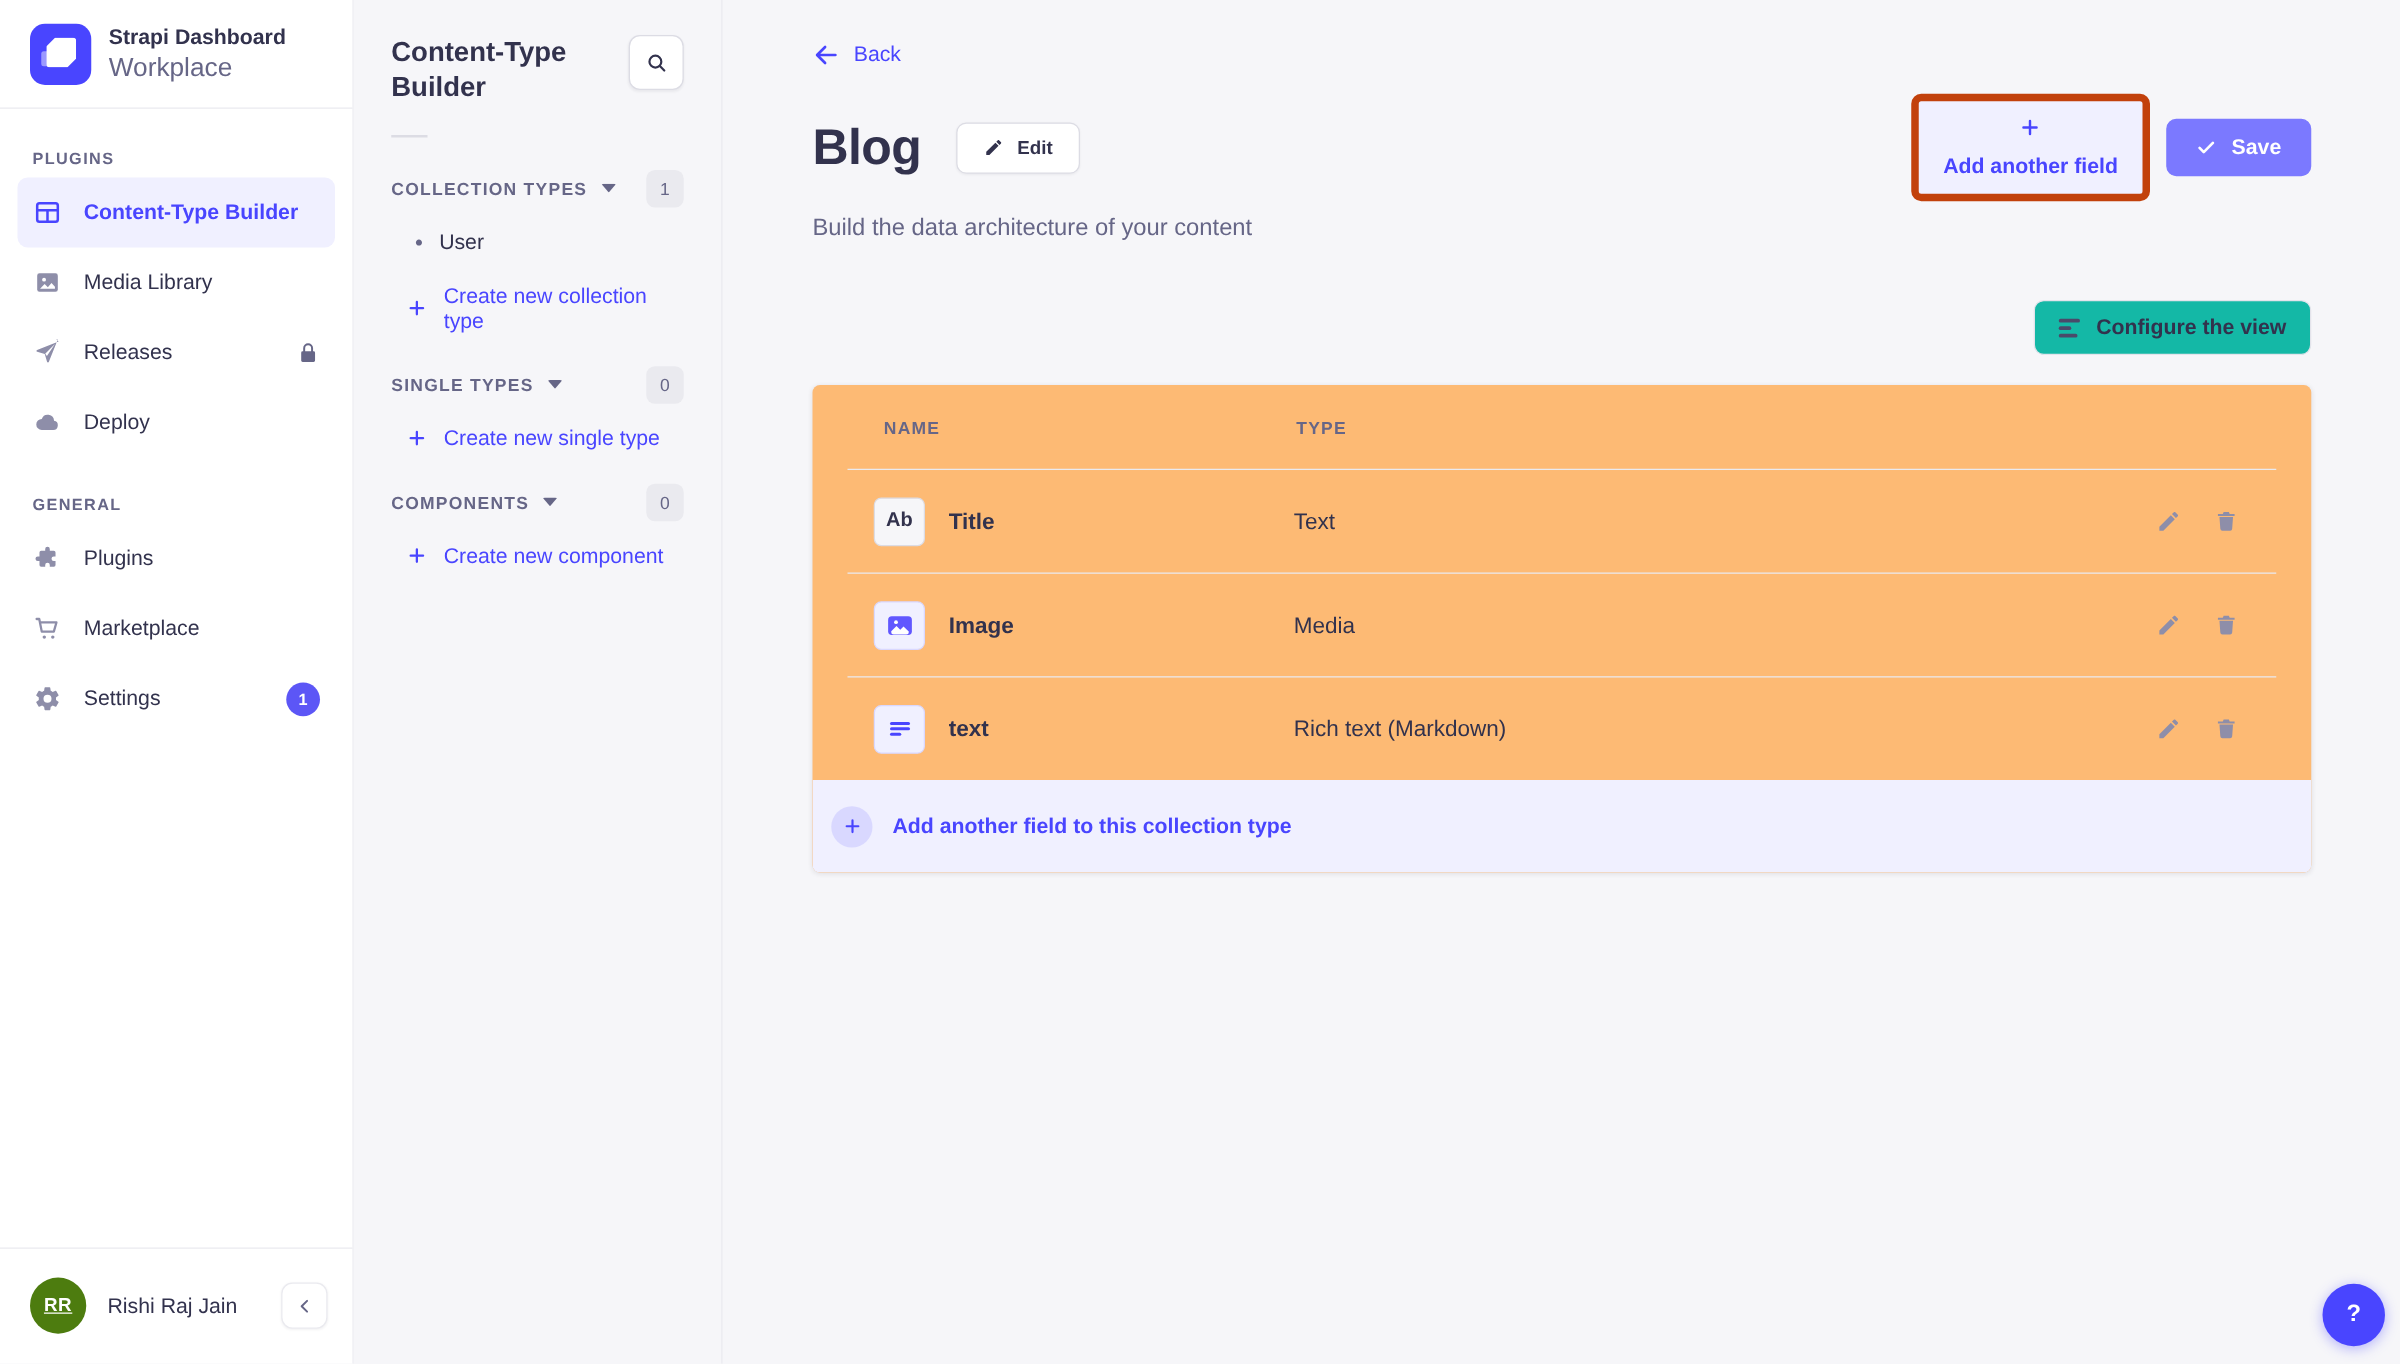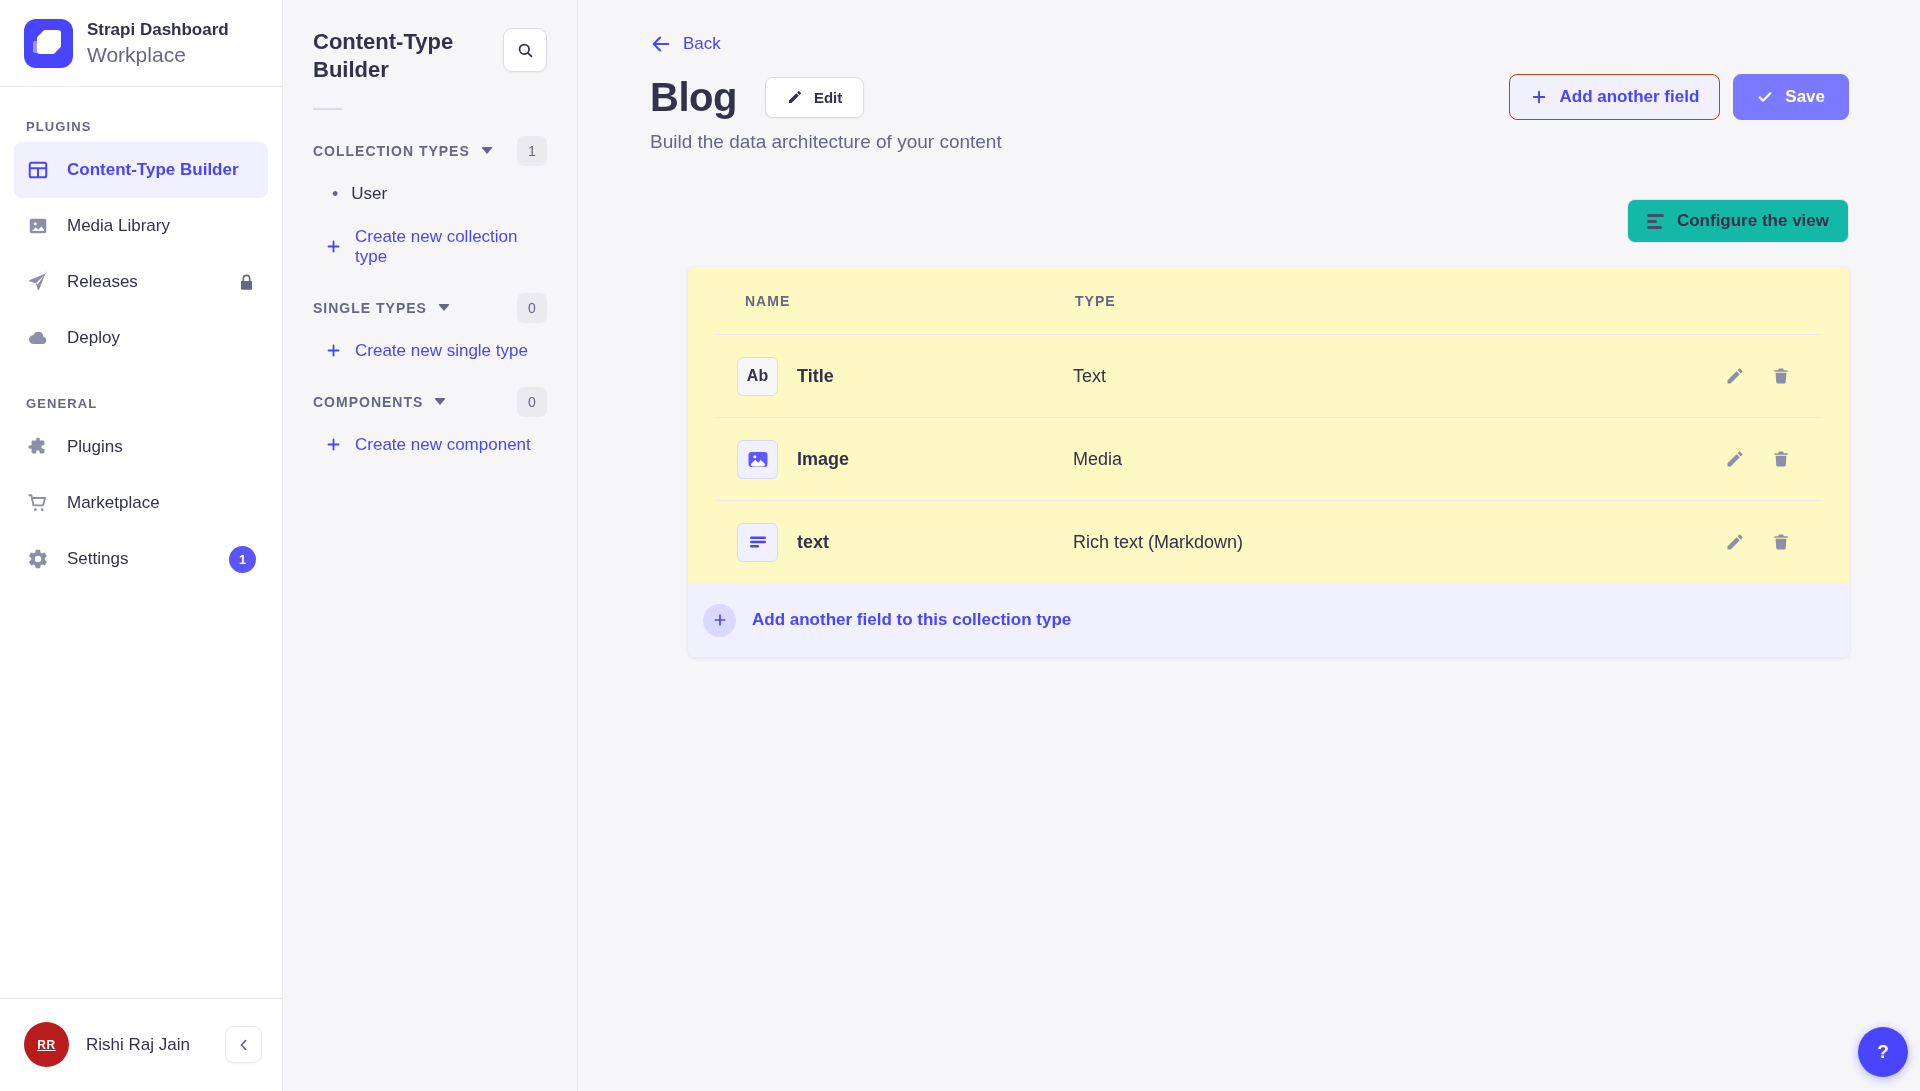--- a/index.html
+++ b/index.html
@@ -28,22 +28,22 @@
   .nav-item.active { background:#F0F0FF; color:#4945FF; font-weight:bold; }
   .nav-item.active .nicon { color:#4945FF; }
   .section-label { font-size:13px; font-weight:bold; letter-spacing:1.1px; color:#666687; margin:22px 12px 8px; }
   .section-label.gap { margin-top:30px; }
   .right-slot { margin-left:auto; display:flex; align-items:center; }
   .lock { color:#666687; }
   .badge-round { min-width:27px; height:27px; padding:0 7px; border-radius:14px; background:#5C56F6;
     color:#fff; font-size:13px; font-weight:bold; display:flex; align-items:center; justify-content:center; }
   .user-row { margin-top:auto; border-top:1px solid #EAEAEF; padding:23px 20px 24px 24px;
     display:flex; align-items:center; gap:17px; }
-  .avatar { width:45px; height:45px; border-radius:50%; background:#b91c1c; color:#fff;
-    font-size:12px; font-weight:bold; letter-spacing:.5px; display:flex; align-items:center; justify-content:center; flex:none;text-decoration:underline; }
+  .avatar { width:45px; height:45px; border-radius:50%; background:#4d7c0f; color:#fff;
+    font-size:15px; font-weight:bold; letter-spacing:.5px; display:flex; align-items:center; justify-content:center; flex:none;text-decoration:underline; }
   .user-name { font-size:17px; color:#32324D; flex:1; }
   .collapse-btn { width:37px; height:37px; background:#fff; border:1px solid #EAEAEF; border-radius:9px;
     color:#666687; display:flex; align-items:center; justify-content:center; cursor:pointer;
     box-shadow:0 1px 2px rgba(33,33,52,.06); }
 
   
   .subnav { position:absolute; left:283px; top:0; bottom:0; width:295px;
     background:#F6F6F9; border-right:1px solid #EAEAEF; padding:28px 30px; }
   .subnav-head { display:flex; align-items:flex-start; justify-content:space-between; }
   .subnav-title { font-size:22px; line-height:1.27; font-weight:bold; color:#32324D; width:160px; }
@@ -67,34 +67,34 @@
   
   .main { position:absolute; left:578px; right:0; top:0; bottom:0; padding:0 71px 0 72px; }
   .back-row { margin-top:33px; display:inline-flex; align-items:center; gap:11px;
     color:#4945FF; font-size:17px; cursor:pointer; }
   .title-row { display:flex; align-items:center; margin-top:15px; }
   .page-title { font-size:40px; font-weight:bold; color:#32324D; letter-spacing:-.5px; }
   .edit-btn { margin-left:28px; background:#fff; border:1px solid #DCDCE4; border-radius:8px;
     padding:11px 21px; font-size:15px; font-weight:bold; color:#32324D; display:flex; align-items:center; gap:11px;
     cursor:pointer; box-shadow:0 1px 2px rgba(33,33,52,.06); font-family:inherit; }
   .spacer { flex:1; }
-  .add-field-btn { background:#F0F0FF; border:1px solid #c2410c; border-radius:8px; padding:12px 20px;
-    font-size:17px; font-weight:bold; color:#4945FF; display:flex; align-items:center; gap:12px; cursor:pointer; font-family:inherit; }
+  .add-field-btn { background:#F0F0FF; border:6px solid #c2410c; border-radius:8px; padding:12px 20px;
+    font-size:17px; font-weight:bold; color:#4945FF; display:flex; align-items:center; gap:12px; cursor:pointer; font-family:inherit;flex-direction:column; }
   .save-btn { margin-left:13px; background:#7B79FF; border:1px solid #7B79FF; border-radius:8px; padding:12px 23px;
     font-size:17px; font-weight:bold; color:#fff; display:flex; align-items:center; gap:12px; cursor:pointer; font-family:inherit; }
   .subtitle { font-size:19px; color:#666687; margin-top:11px; }
   .configure-row { display:flex; justify-content:flex-end; margin-top:46px; }
   .configure-btn { background:#14b8a6; border:1px solid #E3E3EB; border-radius:8px; padding:11px 19px;
     font-size:17px; font-weight:600; color:#32324D; display:flex; align-items:center; gap:13px; cursor:pointer; font-family:inherit; }
   .cfg-icon { display:flex; flex-direction:column; gap:3px; }
   .cfg-icon i { display:block; height:3px; border-radius:2px; background:#4A4A6A; }
   .cfg-icon .l1{width:17px;} .cfg-icon .l2{width:10px;} .cfg-icon .l3{width:15px;}
 
-  .card { margin-top:24px; background:#fef9c3; border-radius:6px; overflow:hidden;
-    box-shadow:0 1px 4px rgba(33,33,52,.1);margin-left:38px; }
+  .card { margin-top:24px; background:#fdba74; border-radius:6px; overflow:hidden;
+    box-shadow:0 1px 4px rgba(33,33,52,.1); }
   .thead { display:flex; align-items:center; height:67px; padding-left:57px; }
   .th { font-size:14px; font-weight:bold; letter-spacing:1px; color:#666687; }
   .th-name { width:330px; }
   .row-divider { height:1px; background:#EAEAEF; margin:0 28px; }
   .trow { display:flex; align-items:center; height:82px; padding:0 58px 0 49px; }
   .field-icon { width:41px; height:39px; border-radius:6px; display:flex; align-items:center; justify-content:center; flex:none; }
   .field-icon.gray { background:#F6F6F9; border:1px solid #DCDCE4; color:#32324D; font-size:16px; font-weight:bold; }
   .field-icon.purple { background:#F0F0FF; border:1px solid #D9D8FF; color:#4945FF; }
   .cell-name { width:276px; margin-left:19px; font-size:18px; font-weight:bold; color:#32324D; }
   .cell-type { flex:1; font-size:18px; color:#32324D; }

